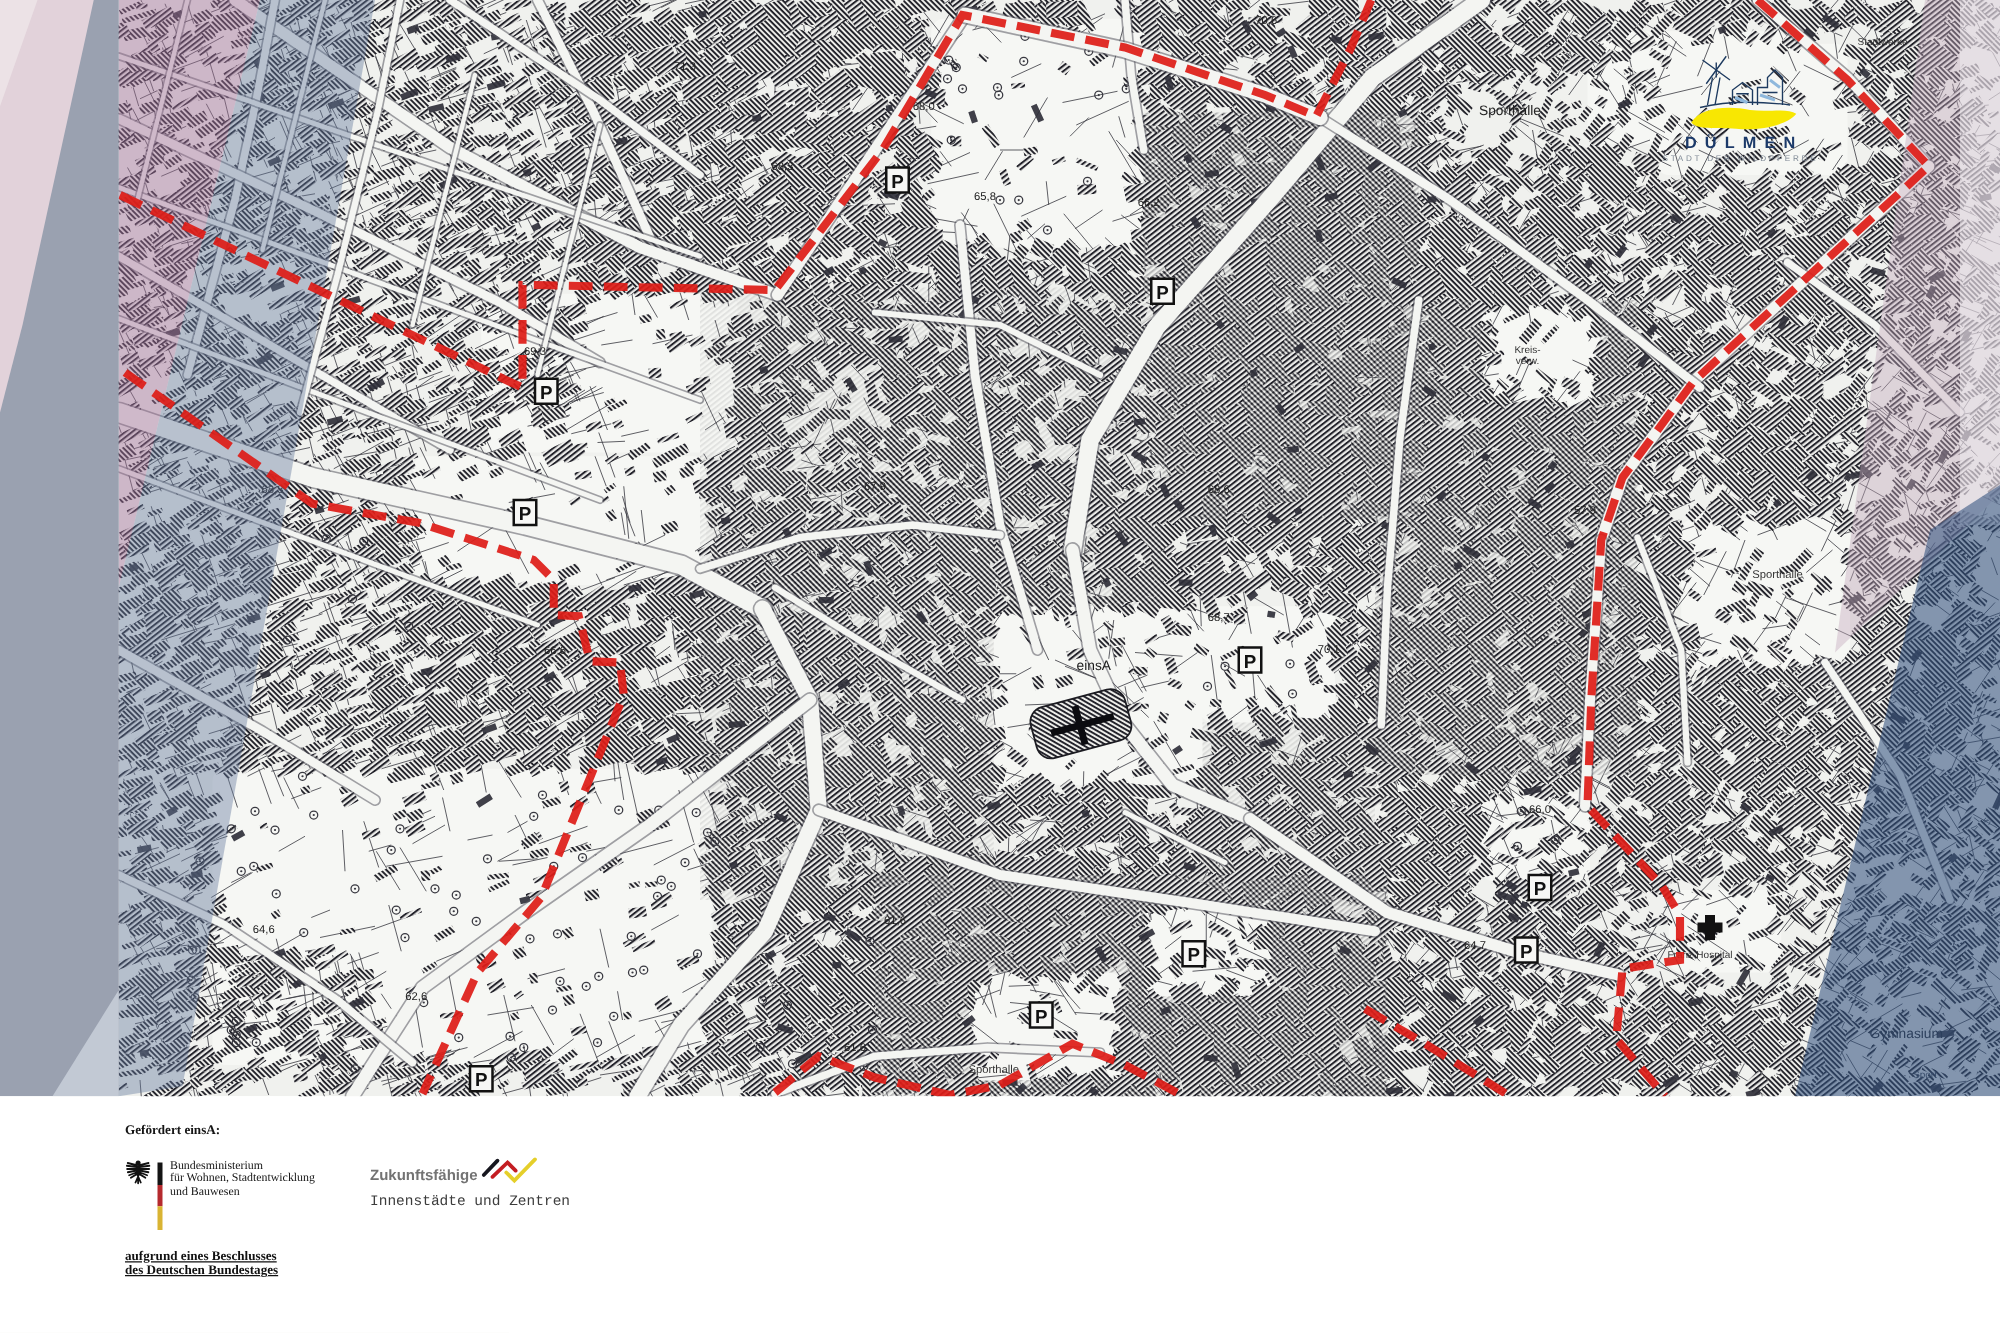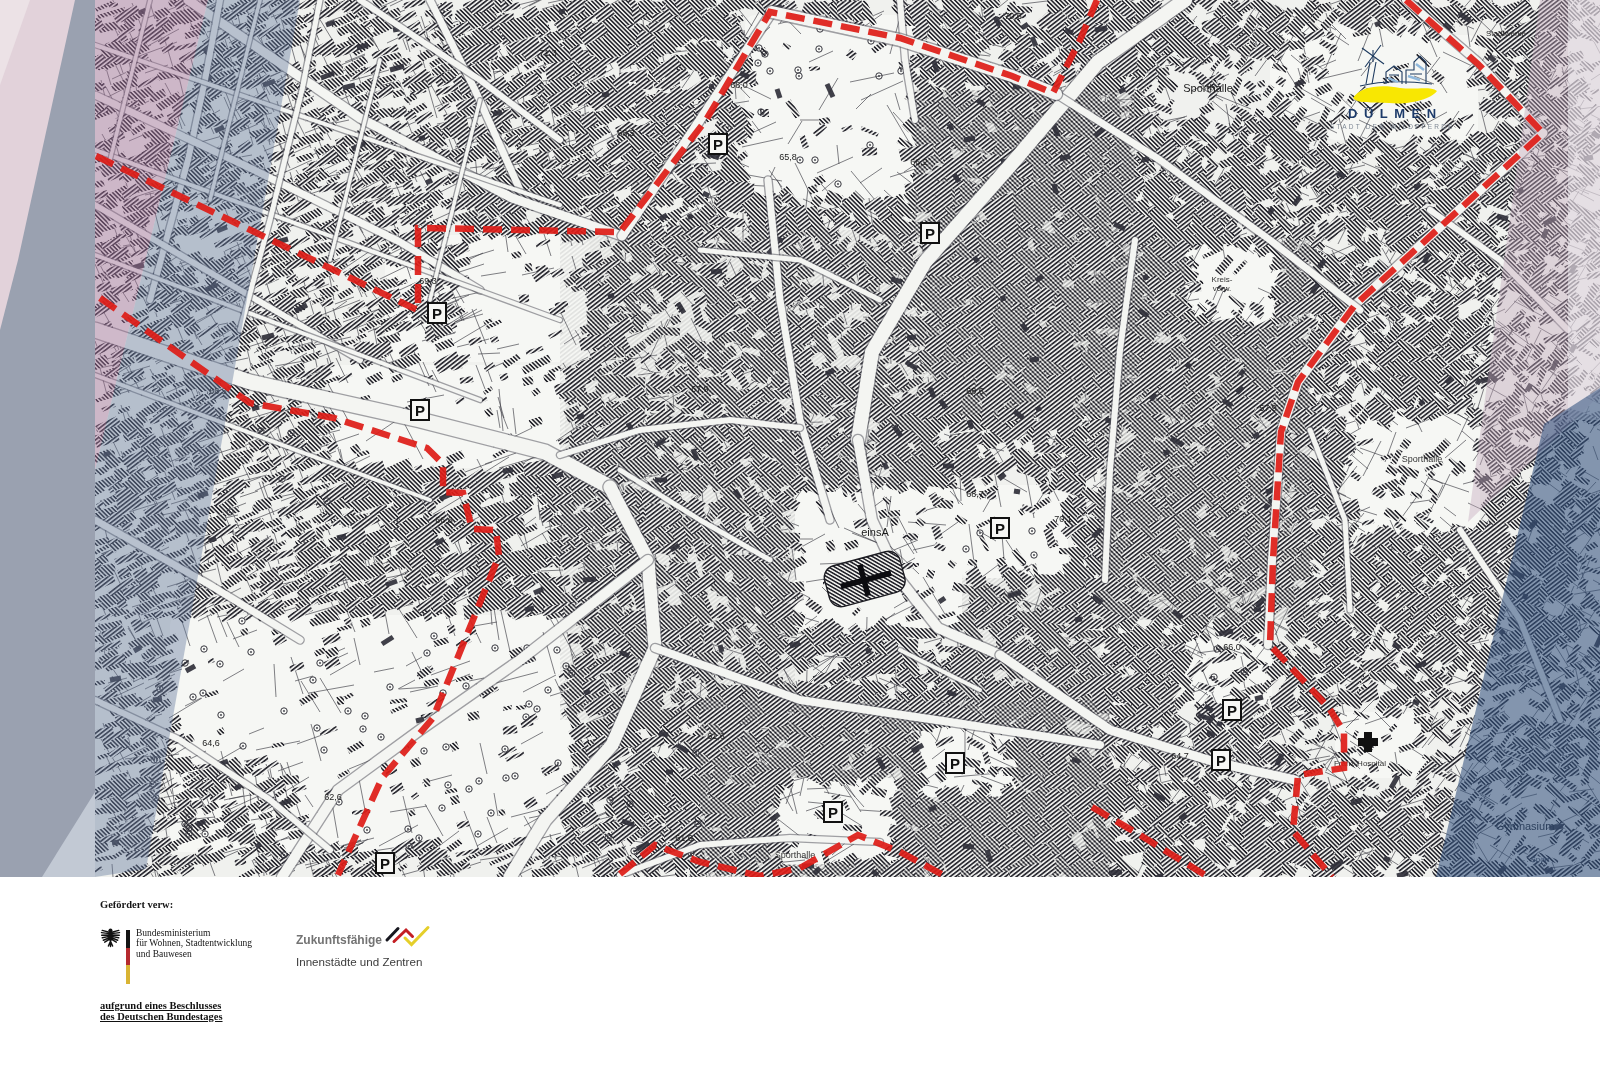--- a/index.html
+++ b/index.html
@@ -442,21 +442,21 @@
 
 <polygon points="0,0 75,0 18,260 0,330" fill="#e2d2da"></polygon>
 
 <polygon points="0,0 30,0 0,85" fill="#ece2e6"></polygon>
 
 <polygon points="95,792 95,877 42,877" fill="#c2c9d4"></polygon>
 </svg></div>
 
 <div style="position:absolute;left:0;top:877px;width:1600px;height:189px;background:#ffffff;">
 
-  <div style="position:absolute;left:100px;top:22px;font-family:'Liberation Serif',serif;font-weight:bold;font-size:10.5px;color:#151515;">Gefördert verw:</div>
+  <div style="position:absolute;left:100px;top:22px;font-family:'Liberation Serif',serif;font-weight:bold;font-size:10.5px;color:#151515;">Gefördert einsA:</div>
 
   <svg style="position:absolute;left:100px;top:50px;" width="21" height="22" viewBox="0 0 21 22">
     <g stroke="#121212" stroke-width="1.45" stroke-linecap="round" fill="none">
     <path d="M9.3,5.2 L2.2,3.4 M9.3,6.6 L1.5,5.6 M9.3,8.0 L1.7,8.2 M9.3,9.4 L2.3,10.8 M9.5,10.8 L3.3,13.2 M9.7,12.1 L4.7,15.2"></path>
     <path d="M11.7,5.2 L18.8,3.4 M11.7,6.6 L19.5,5.6 M11.7,8.0 L19.3,8.2 M11.7,9.4 L18.7,10.8 M11.5,10.8 L17.7,13.2 M11.3,12.1 L16.3,15.2"></path>
     <path d="M10.5,14.2 L8.4,19.0 M10.5,14.2 L12.6,19.0 M10.5,14.2 L10.5,19.6"></path>
     </g>
     <ellipse cx="10.5" cy="9.6" rx="1.9" ry="4.8" fill="#121212"></ellipse>
     <circle cx="10.5" cy="3.4" r="2" fill="#121212"></circle>
     <path d="M10.5,2.6 L8.0,3.6 L10.5,4.4 Z" fill="#121212"></path>
@@ -464,21 +464,21 @@
 
   <div style="position:absolute;left:126px;top:53px;width:4px;height:17.5px;background:#141414;"></div>
   <div style="position:absolute;left:126px;top:70.5px;width:4px;height:17.5px;background:#b52a2e;"></div>
   <div style="position:absolute;left:126px;top:88px;width:4px;height:19px;background:#d9b433;"></div>
 
   <div style="position:absolute;left:136px;top:51px;font-family:Liberation Serif, serif;font-size:9.5px;line-height:10.4px;color:#141414;">Bundesministerium<br>für Wohnen, Stadtentwicklung<br>und Bauwesen</div>
 
   <div style="position:absolute;left:100px;top:124px;font-family:'Liberation Serif',serif;font-weight:bold;font-size:10.5px;line-height:10.6px;color:#111;text-decoration:underline;">aufgrund eines Beschlusses<br>des Deutschen Bundestages</div>
 
   <div style="position:absolute;left:296px;top:56px;font-family:'Liberation Sans',sans-serif;font-weight:bold;font-size:12px;color:#737373;">Zukunftsfähige</div>
-  <div style="position:absolute;left:296px;top:78px;font-family:Liberation Sans, sans-serif;font-size:11.6px;color:#3c3c3c;">Innenstädte und Zentren</div>
+  <div style="position:absolute;left:296px;top:78px;font-family:Liberation Mono, monospace;font-size:11.6px;color:#3c3c3c;">Innenstädte und Zentren</div>
 
   <svg style="position:absolute;left:380px;top:44px;" width="60" height="30" viewBox="0 0 60 30">
     <path d="M7,19 L18,7.5" stroke="#17171f" stroke-width="3" stroke-linecap="round" fill="none"></path>
     <path d="M14,20.5 L26,9 L32.5,15.5" stroke="#c41e23" stroke-width="3" stroke-linecap="round" fill="none"></path>
     <path d="M25,17 L31.5,23.5 L48,6.5" stroke="#e5cf2a" stroke-width="3" stroke-linecap="round" fill="none"></path>
   </svg>
 </div>
 
 </div>
 </body></html>

